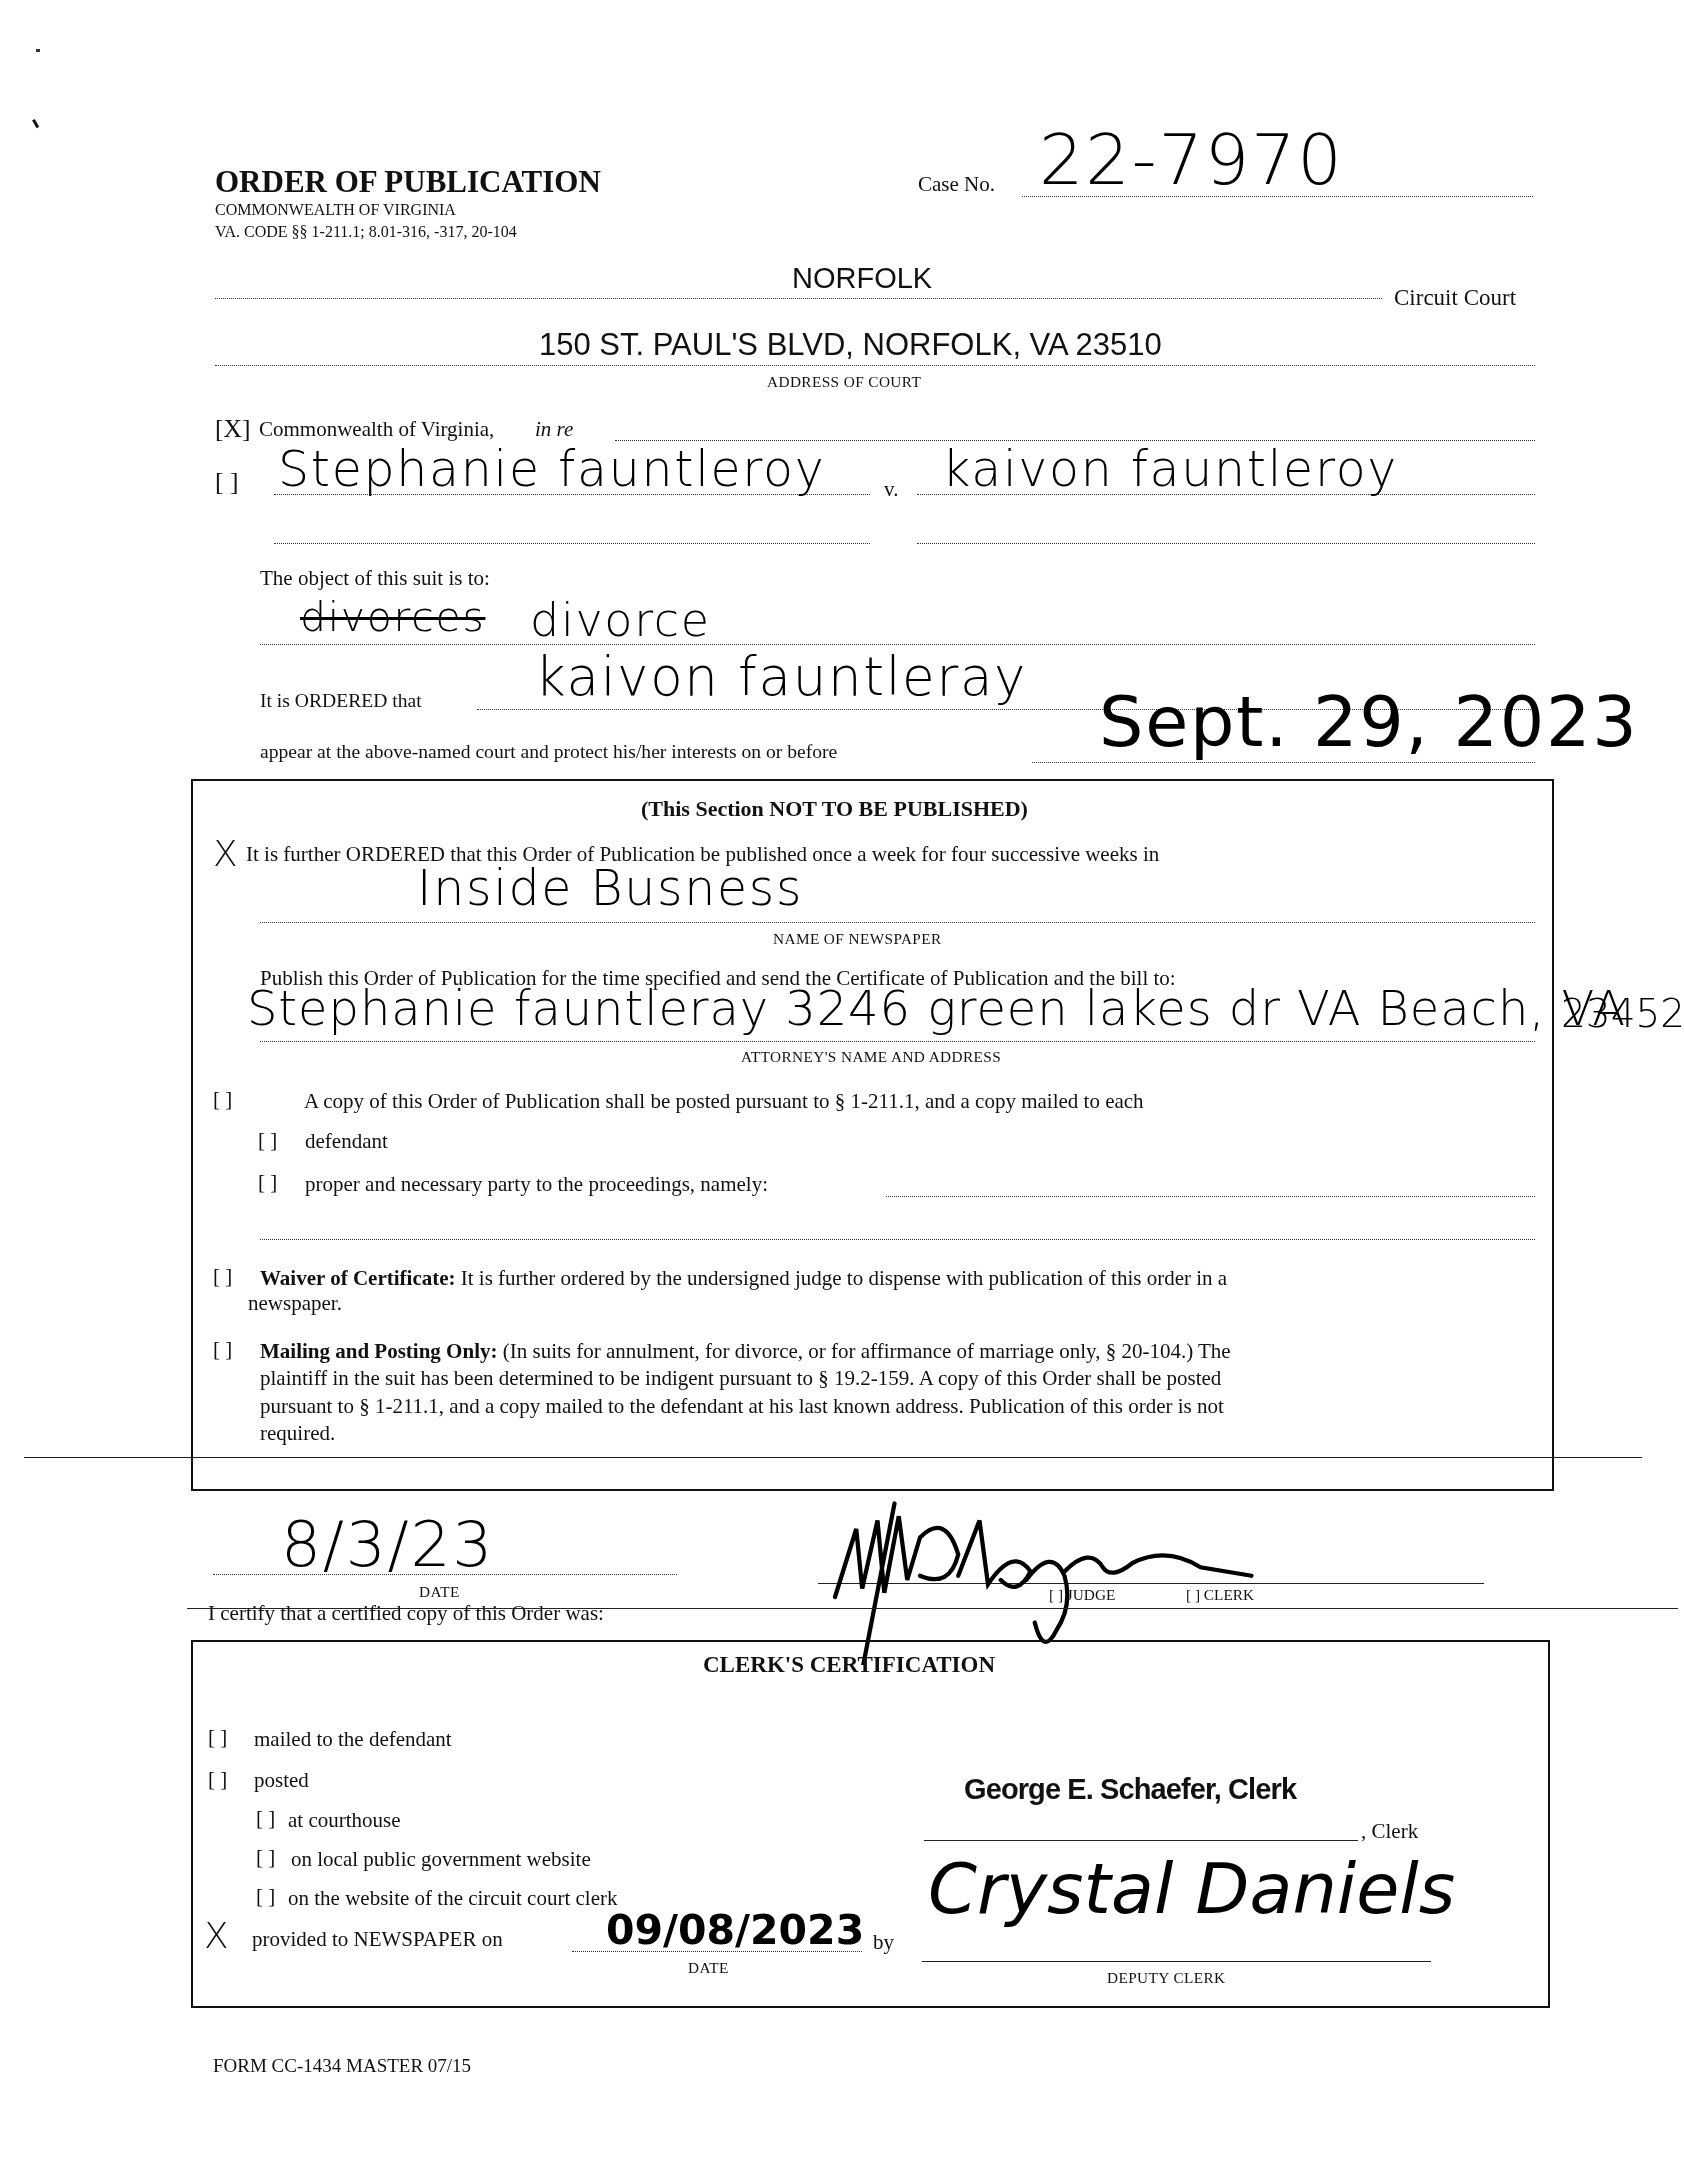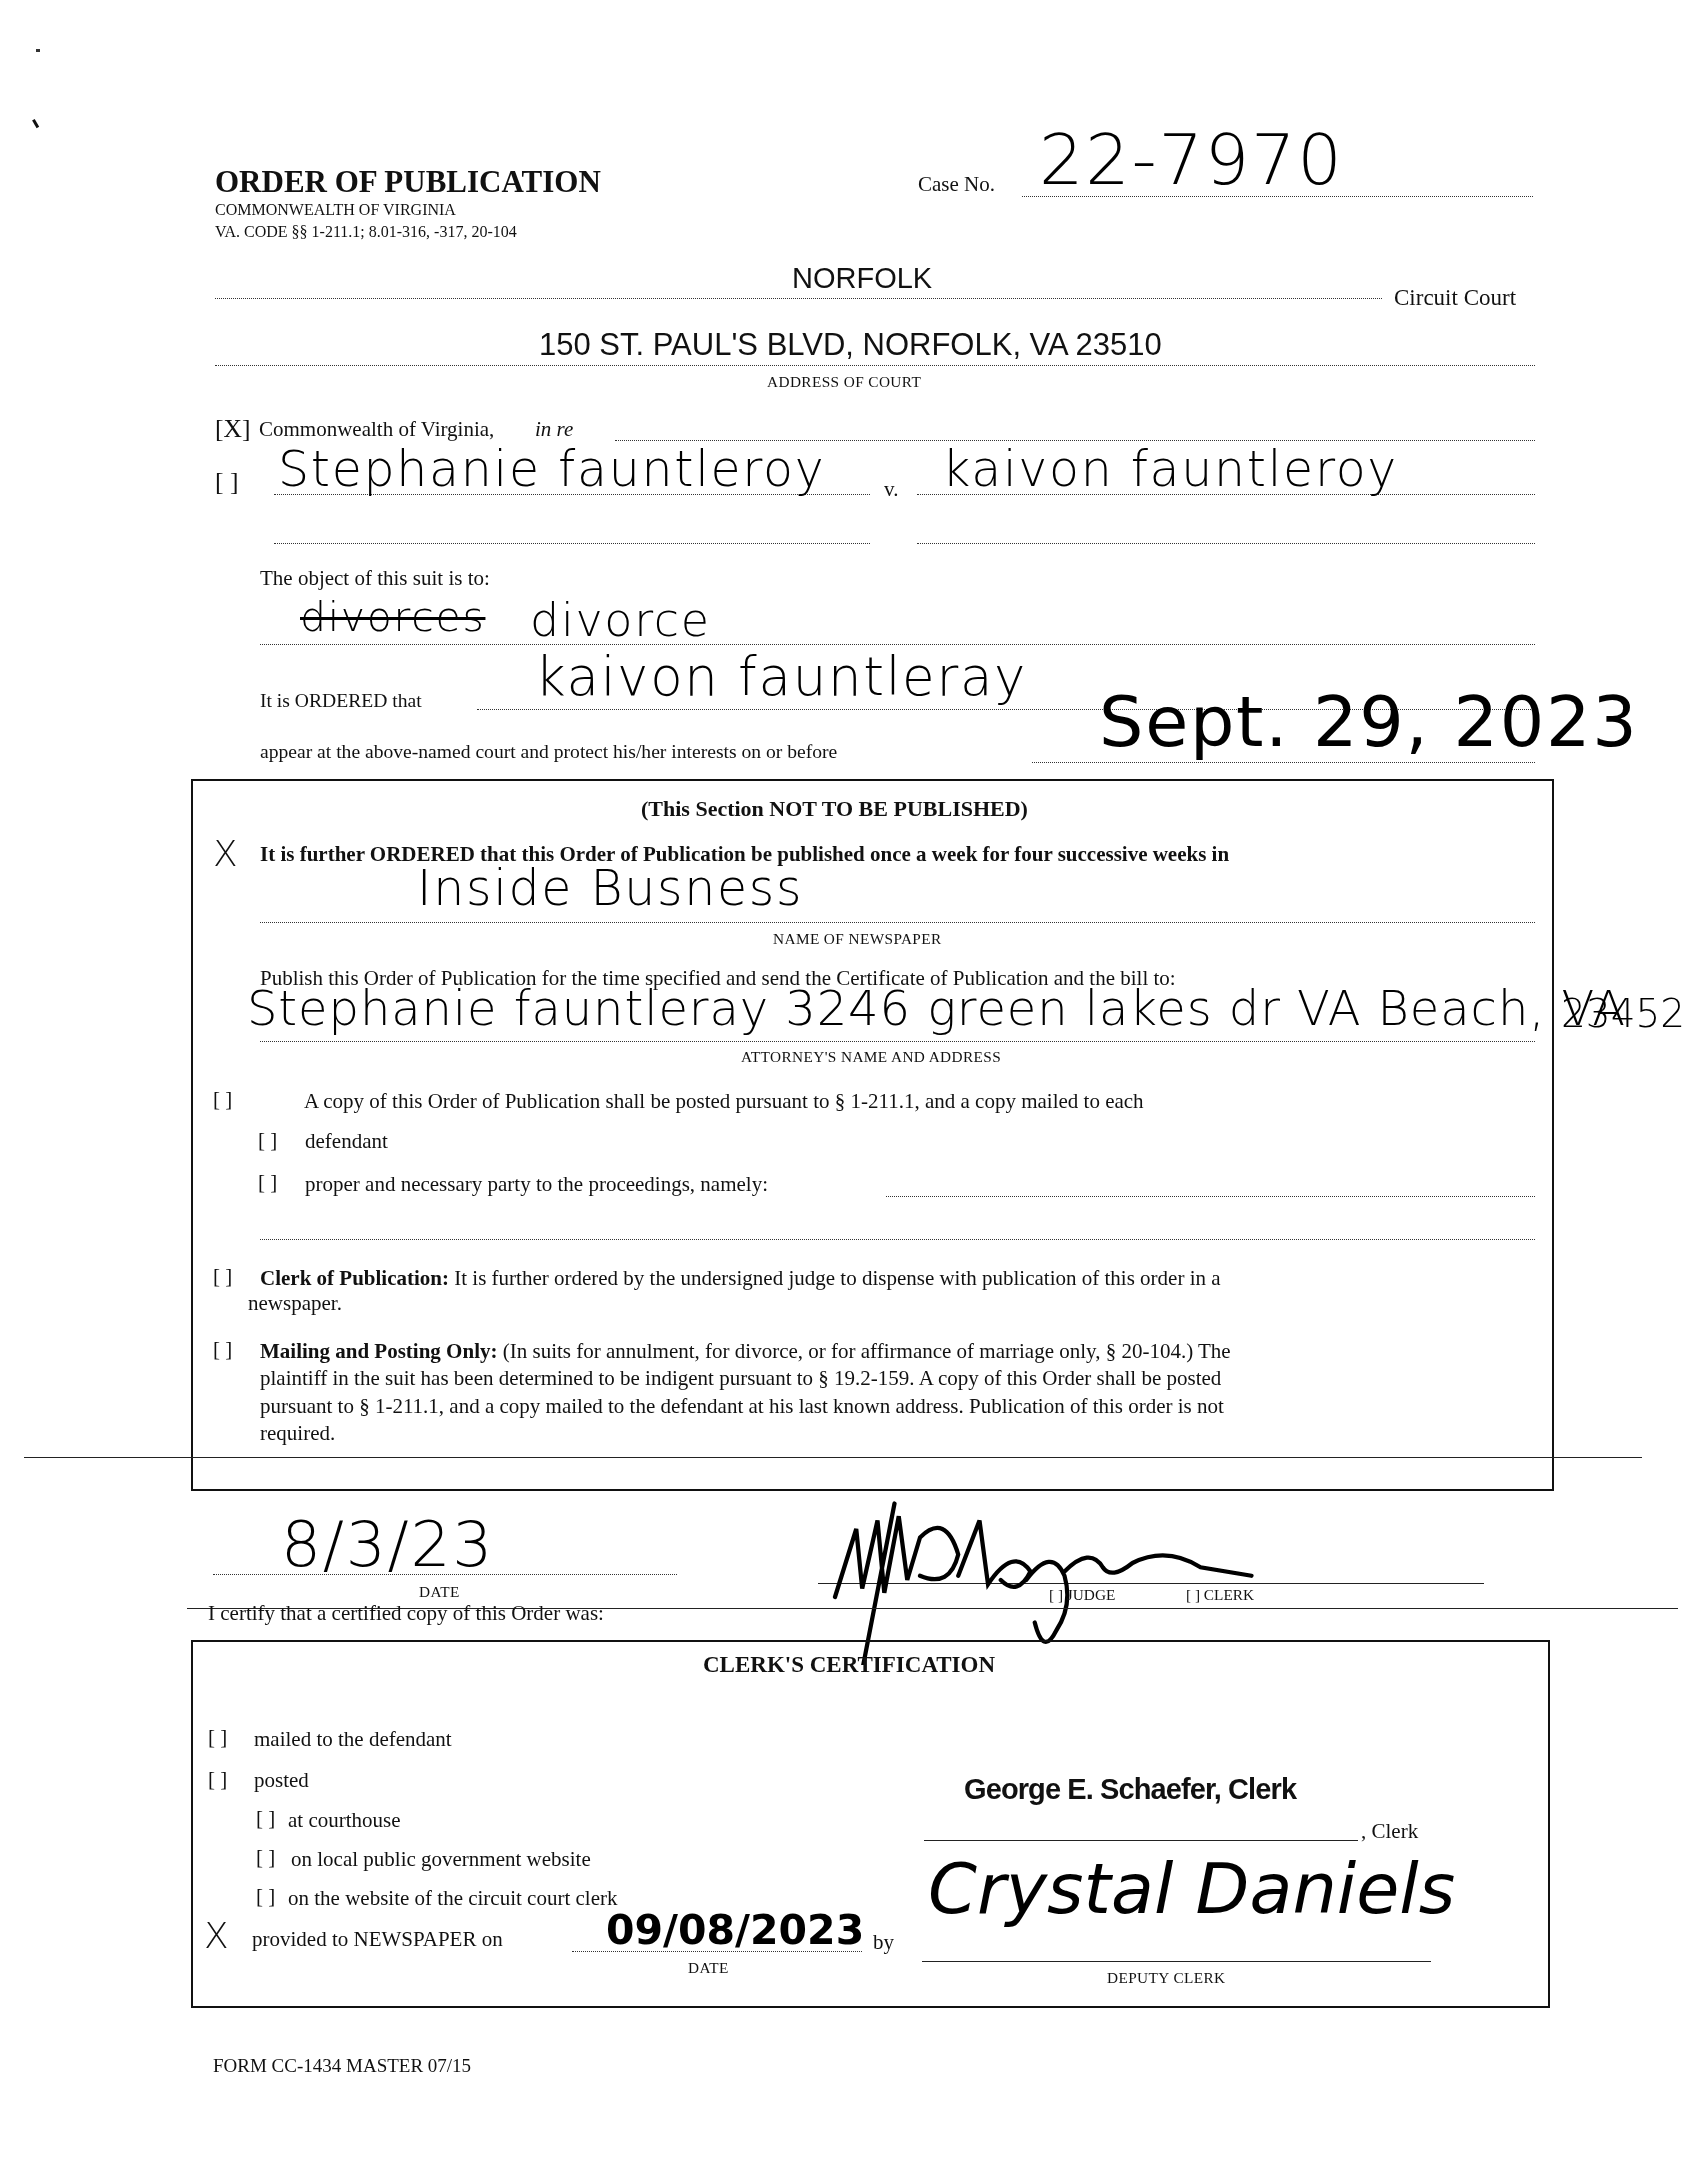--- a/index.html
+++ b/index.html
@@ -67,21 +67,21 @@
 
 <div class="abs ser" style="left:260px;top:741px;font-size:19.6px;">appear at the above-named court and protect his/her interests on or before</div>
 <div class="dots" style="left:1032px;top:762px;width:503px;"></div>
 <div class="abs hand" style="left:1099px;top:681px;font-size:70px;font-weight:normal;">Sept. 29, 2023</div>
 
 <div class="box" style="left:191px;top:779px;width:1363px;height:712px;"></div>
 
 <div class="abs ser" style="left:641px;top:796px;font-size:22px;font-weight:bold;">(This Section NOT TO BE PUBLISHED)</div>
 
 <div class="abs xmark" style="left:213px;top:833px;">X</div>
-<div class="abs ser txt" style="left:260px;top:842px;font-weight:bold;">It is further ORDERED that this Order of Publication be published once a week for four successive weeks in</div>
+<div class="abs ser txt" style="left:246px;top:842px;">It is further ORDERED that this Order of Publication be published once a week for four successive weeks in</div>
 <div class="dots" style="left:260px;top:922px;width:1275px;"></div>
 <div class="abs hand" style="left:417px;top:860px;font-size:49px;">Inside Busness</div>
 <div class="abs ser cap" style="left:773px;top:930px;">NAME OF NEWSPAPER</div>
 
 <div class="abs ser txt" style="left:260px;top:966px;">Publish this Order of Publication for the time specified and send the Certificate of Publication and the bill to:</div>
 <div class="dots" style="left:260px;top:1041px;width:1275px;"></div>
 <div class="abs hand" style="left:247px;top:980px;font-size:48px;letter-spacing:0.9px;">Stephanie fauntleray  3246 green lakes dr VA Beach, VA</div>
 <div class="abs hand" style="left:1561px;top:991px;font-size:39px;letter-spacing:0;">23452</div>
 <div class="abs ser cap" style="left:741px;top:1048px;">ATTORNEY'S NAME AND ADDRESS</div>
 
@@ -91,21 +91,21 @@
 <div class="abs ser chk" style="left:258px;top:1128px;">[ ]</div>
 <div class="abs ser txt" style="left:305px;top:1129px;">defendant</div>
 
 <div class="abs ser chk" style="left:258px;top:1170px;">[ ]</div>
 <div class="abs ser txt" style="left:305px;top:1172px;">proper and necessary party to the proceedings, namely:</div>
 <div class="dots" style="left:886px;top:1196px;width:649px;"></div>
 <div class="dots" style="left:260px;top:1239px;width:1275px;"></div>
 
 <div class="abs ser chk" style="left:213px;top:1264px;">[ ]</div>
 <div class="abs ser txt" style="left:260px;top:1266px;">
-  <b>Clerk of Publication:</b>
+  <b>Waiver of Certificate:</b>
   <span>It is further ordered by the undersigned judge to dispense with publication of this order in a</span>
 </div>
 <div class="abs ser txt" style="left:248px;top:1291px;">newspaper.</div>
 
 <div class="abs ser chk" style="left:213px;top:1337px;">[ ]</div>
 <div class="abs ser txt" style="left:260px;top:1339px;">
   <b>Mailing and Posting Only:</b>
   <span>(In suits for annulment, for divorce, or for affirmance of marriage only, § 20-104.)  The</span>
 </div>
 <div class="abs ser txt" style="left:260px;top:1366px;">plaintiff in the suit has been determined to be indigent pursuant to § 19.2-159.  A copy of this Order shall be posted</div>

